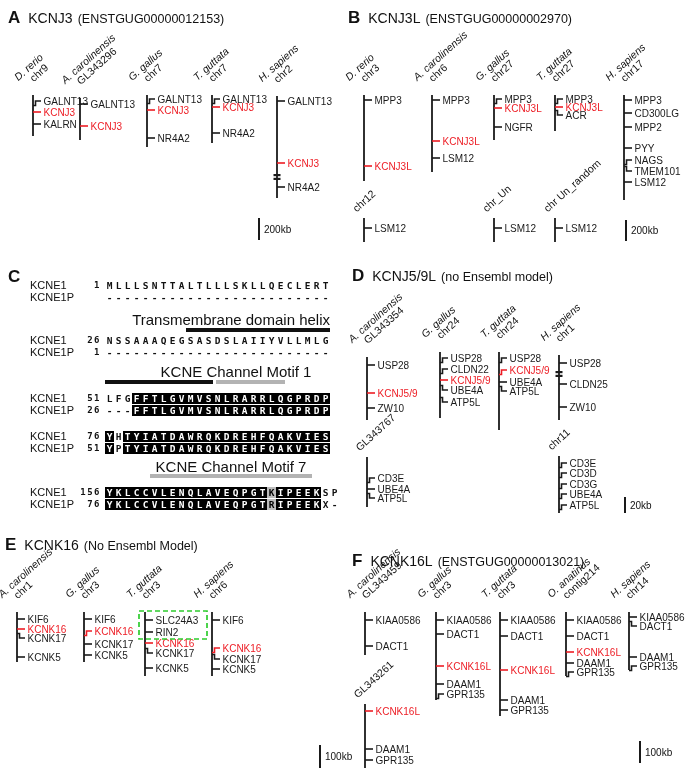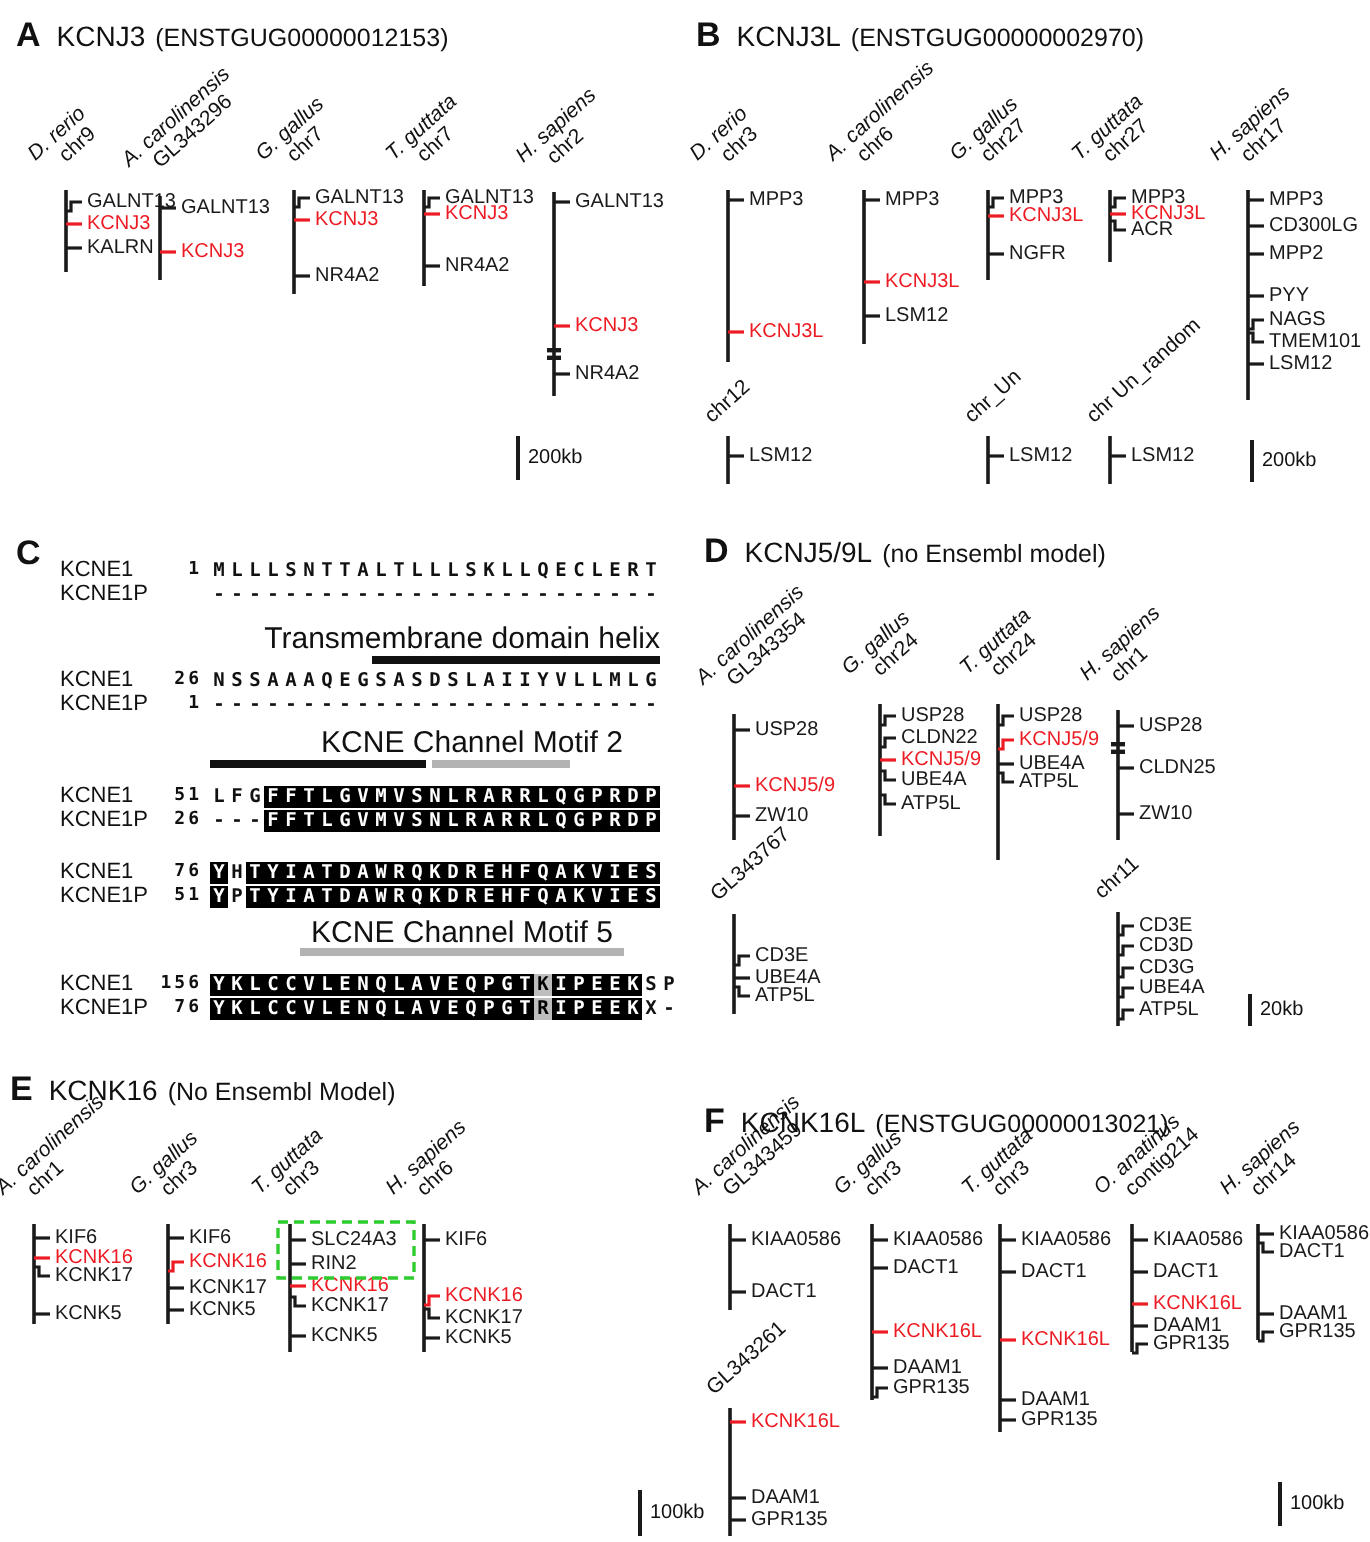--- a/index.html
+++ b/index.html
@@ -613,24 +613,24 @@
         <span class="cell cb">I</span>
         <span class="cell cb">P</span>
         <span class="cell cb">E</span>
         <span class="cell cb">E</span>
         <span class="cell cb">K</span>
         <span class="cell">X</span>
         <span class="cell">-</span>
       </div>
       <div class="alAnn" style="top: 311px; position: absolute; right: 355px;">Transmembrane domain helix</div>
       <div class="abar" style="left: 186px; top: 328px; width: 144px; background: rgb(17, 17, 17); position: absolute;"></div>
-      <div class="alAnn" style="top: 363px; position: absolute; left: 236px; transform: translateX(-50%);">KCNE Channel Motif 2</div>
+      <div class="alAnn" style="top: 363px; position: absolute; left: 236px; transform: translateX(-50%);">KCNE Channel Motif 1</div>
       <div class="abar" style="left: 105px; top: 380px; width: 108px; background: rgb(17, 17, 17); position: absolute;"></div>
       <div class="abar" style="left: 216px; top: 380px; width: 69px; background: rgb(179, 179, 179); position: absolute;"></div>
-      <div class="alAnn" style="top: 458px; position: absolute; left: 231px; transform: translateX(-50%);">KCNE Channel Motif 5</div>
+      <div class="alAnn" style="top: 458px; position: absolute; left: 231px; transform: translateX(-50%);">KCNE Channel Motif 7</div>
       <div class="abar" style="left: 150px; top: 474px; width: 162px; background: rgb(179, 179, 179); position: absolute;"></div>
       <div class="ptitle" style="left: 352px; top: 266px; position: absolute;"><span class="pletter">D</span><span class="pname">KCNJ5/9L</span><span class="pparen">(no Ensembl model)</span></div>
       <div class="hdr" style="left: 361px; top: 331px; position: absolute;">
         <span class="line sp">A. carolinensis</span>
         <span class="line ind">GL343354</span>
       </div>
       <div class="hdr" style="left: 361px; top: 442px; position: absolute;">
         <span class="line">GL343767</span>
       </div>
       <div class="hdr" style="left: 434px; top: 326px; position: absolute;">

